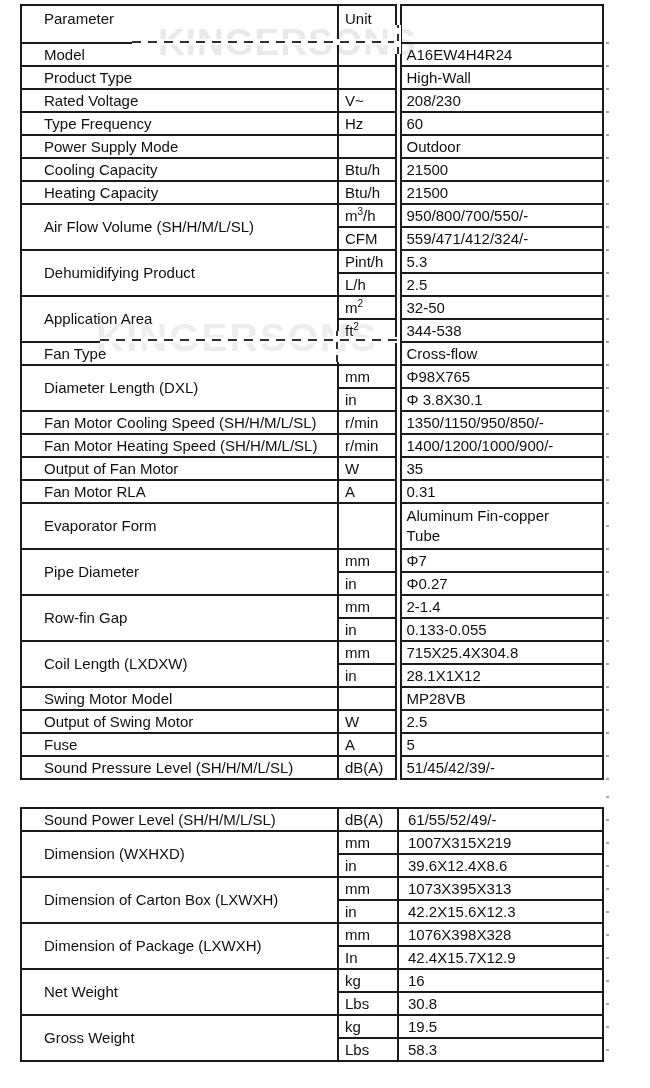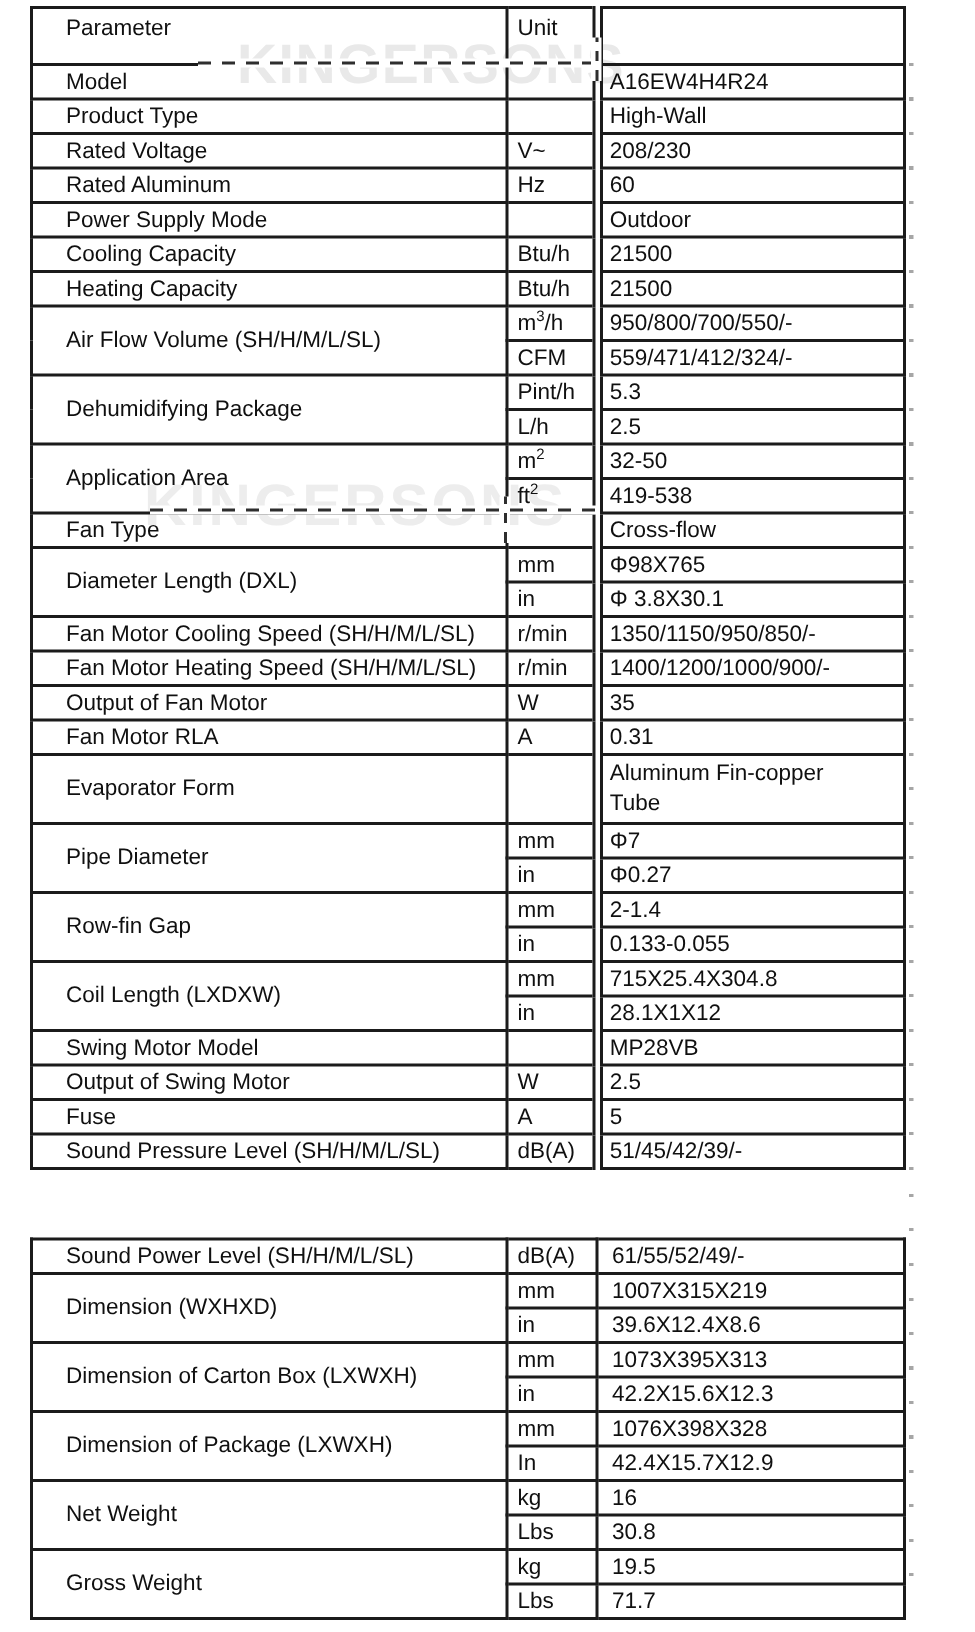--- a/index.html
+++ b/index.html
@@ -15,21 +15,21 @@
   }
   #wm1{left:158px;top:22px;font-size:37px;letter-spacing:1px;color:#e9e9e9;}
   #wm2{left:96px;top:316px;font-size:39px;letter-spacing:2px;color:#ededed;}
 
   
   table{
     border-collapse:collapse;table-layout:fixed;position:absolute;left:20px;
     width:582px;background:transparent;z-index:2;
   }
   #spec-table{top:4px;}
-  #dimensions-table{top:825px;}
+  #dimensions-table{top:807px;}
   td{
     border:2px solid #1b1b1b;font-size:15px;line-height:20px;color:#101010;
     padding:0;height:21px;vertical-align:middle;overflow:hidden;
     white-space:nowrap;
   }
   td.param{padding-left:22px;}
   td.unit{padding-left:6px;margin-top:43px;}
   td.value{padding-left:9px;padding-right:3px;white-space:pre-line;}
   #spec-table td.value{border-left:7px double #1b1b1b;padding-left:5px;}
   tr.head td{height:33px;vertical-align:top;padding-top:3px;}
@@ -92,21 +92,21 @@
         <td class="param" rowspan="1">Product Type</td>
         <td class="unit"></td>
         <td class="value">High-Wall</td>
       </tr>
       <tr>
         <td class="param" rowspan="1">Rated Voltage</td>
         <td class="unit">V~</td>
         <td class="value">208/230</td>
       </tr>
       <tr>
-        <td class="param" rowspan="1">Rated Aluminum</td>
+        <td class="param" rowspan="1">Type Frequency</td>
         <td class="unit">Hz</td>
         <td class="value">60</td>
       </tr>
       <tr>
         <td class="param" rowspan="1">Power Supply Mode</td>
         <td class="unit"></td>
         <td class="value">Outdoor</td>
       </tr>
       <tr>
         <td class="param" rowspan="1">Cooling Capacity</td>
@@ -121,36 +121,36 @@
       <tr>
         <td class="param" rowspan="2">Air Flow Volume (SH/H/M/L/SL)</td>
         <td class="unit">m<sup>3</sup>/h</td>
         <td class="value">950/800/700/550/-</td>
       </tr>
       <tr>
         <td class="unit">CFM</td>
         <td class="value">559/471/412/324/-</td>
       </tr>
       <tr>
-        <td class="param" rowspan="2">Dehumidifying Package</td>
+        <td class="param" rowspan="2">Dehumidifying Product</td>
         <td class="unit">Pint/h</td>
         <td class="value">5.3</td>
       </tr>
       <tr>
         <td class="unit">L/h</td>
         <td class="value">2.5</td>
       </tr>
       <tr>
         <td class="param" rowspan="2">Application Area</td>
         <td class="unit">m<sup>2</sup></td>
         <td class="value">32-50</td>
       </tr>
       <tr>
         <td class="unit">ft<sup>2</sup></td>
-        <td class="value">419-538</td>
+        <td class="value">344-538</td>
       </tr>
       <tr>
         <td class="param" rowspan="1">Fan Type</td>
         <td class="unit"></td>
         <td class="value">Cross-flow</td>
       </tr>
       <tr>
         <td class="param" rowspan="2">Diameter Length (DXL)</td>
         <td class="unit">mm</td>
         <td class="value">Φ98X765</td>
@@ -283,21 +283,21 @@
         <td class="unit">Lbs</td>
         <td class="value">30.8</td>
       </tr>
       <tr>
         <td class="param" rowspan="2">Gross Weight</td>
         <td class="unit">kg</td>
         <td class="value">19.5</td>
       </tr>
       <tr>
         <td class="unit">Lbs</td>
-        <td class="value">71.7</td>
+        <td class="value">58.3</td>
       </tr>
     </tbody>
 </table>
 
 <div class="dash-h" id="dash-h1"></div>
 <div class="dash-v" id="dash-v1"></div>
 <div class="dash-h" id="dash-h2"></div>
 <div class="dash-v" id="dash-v2"></div>
 
 </body></html>

